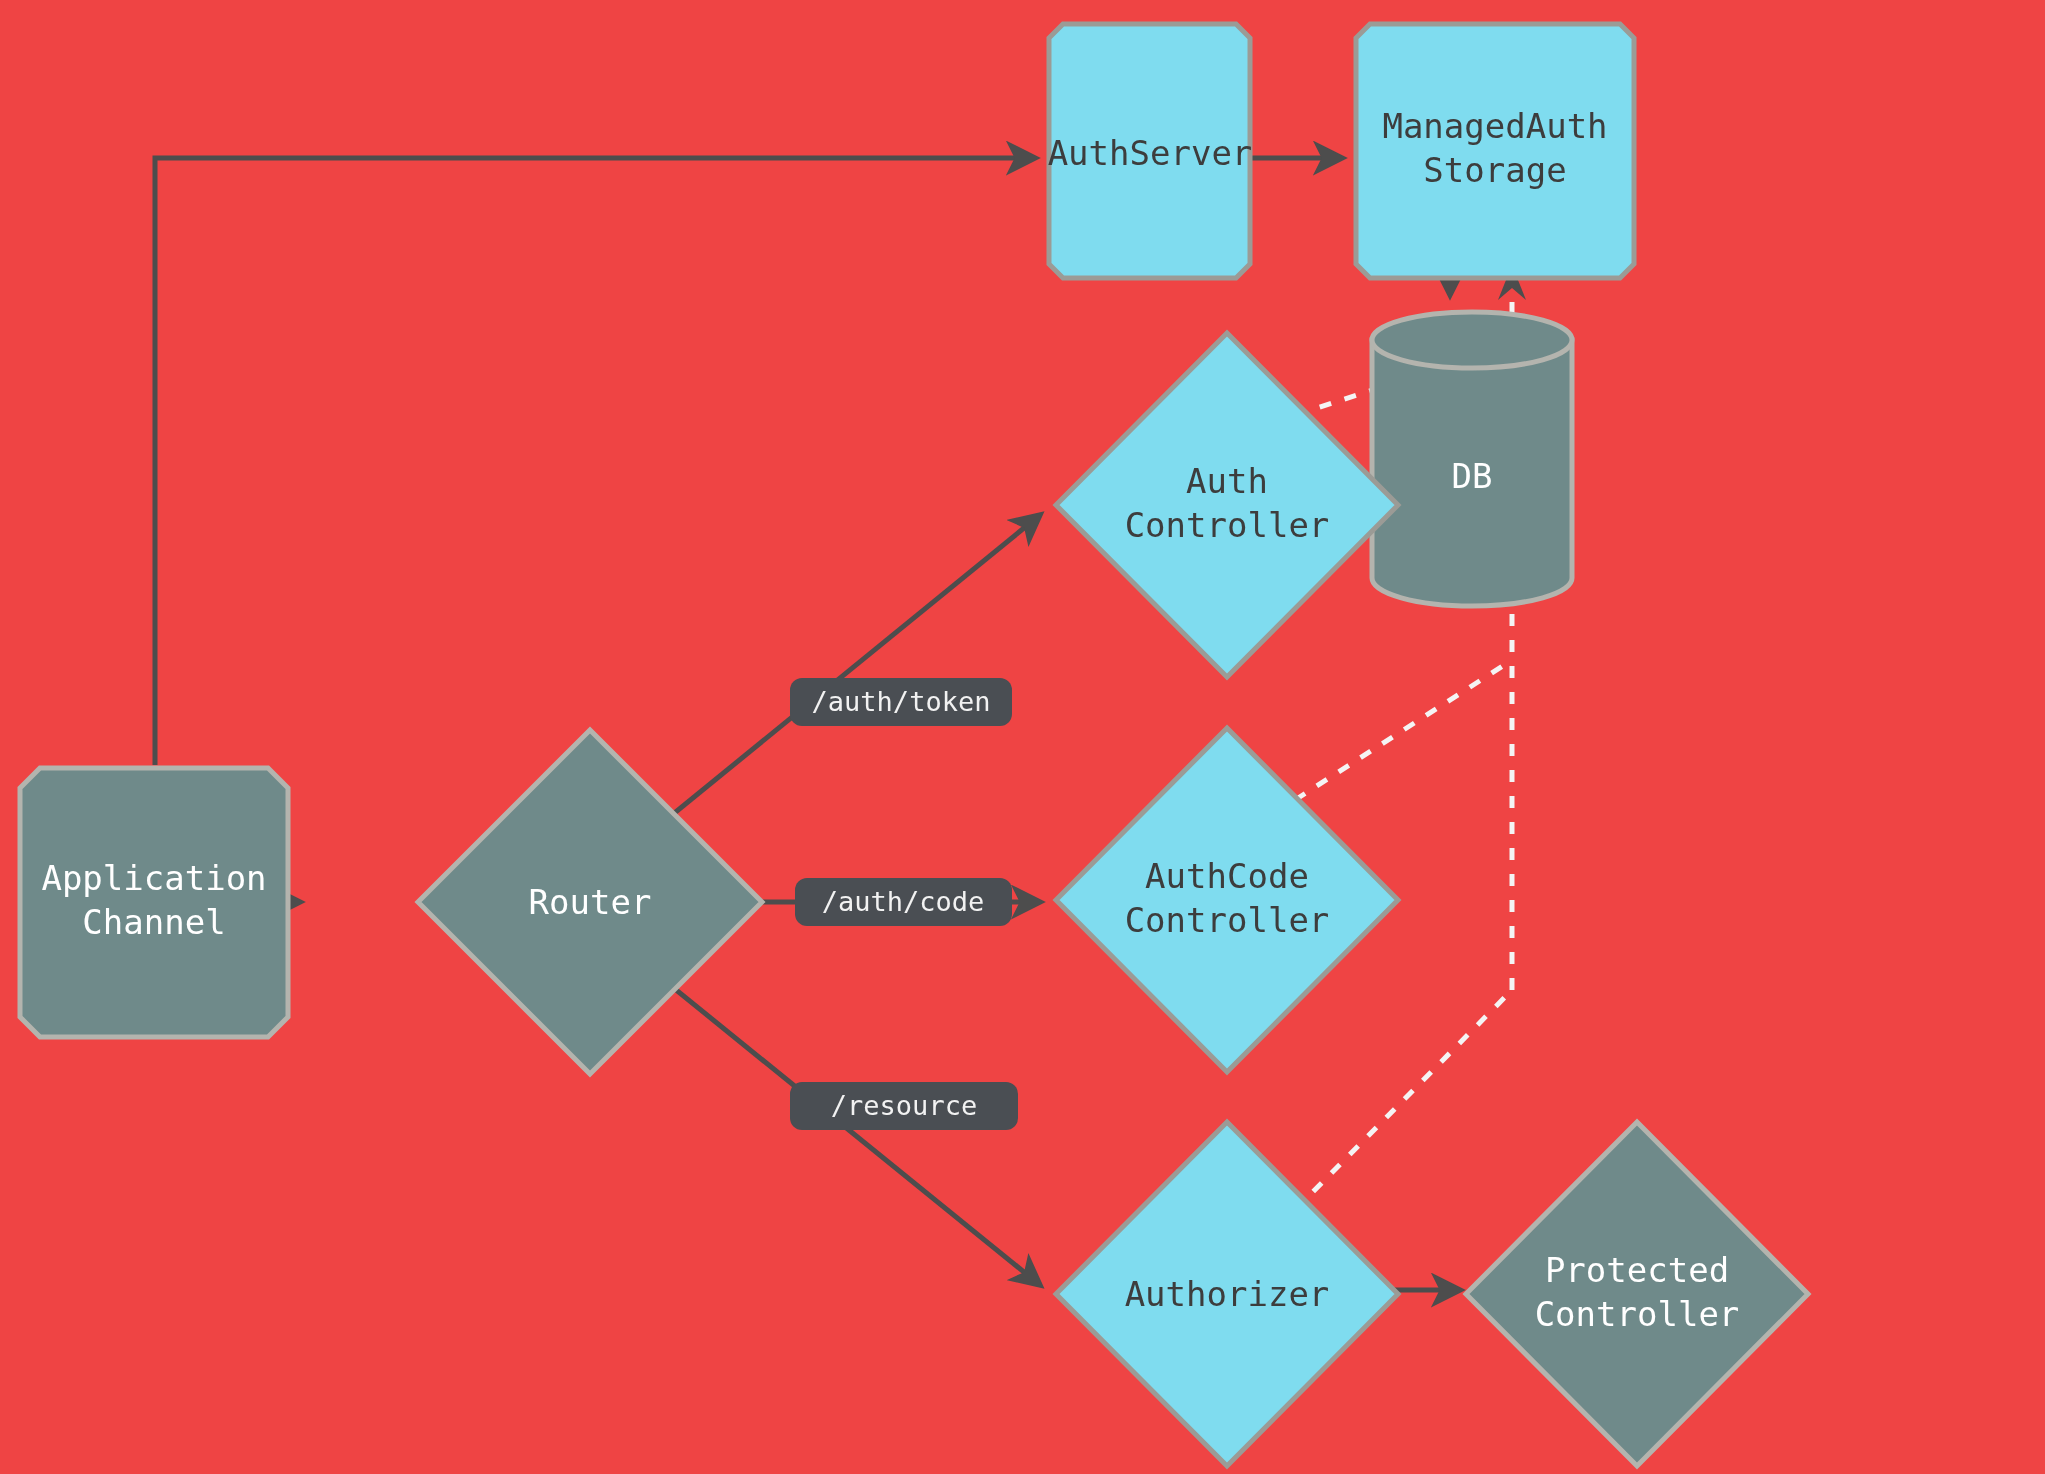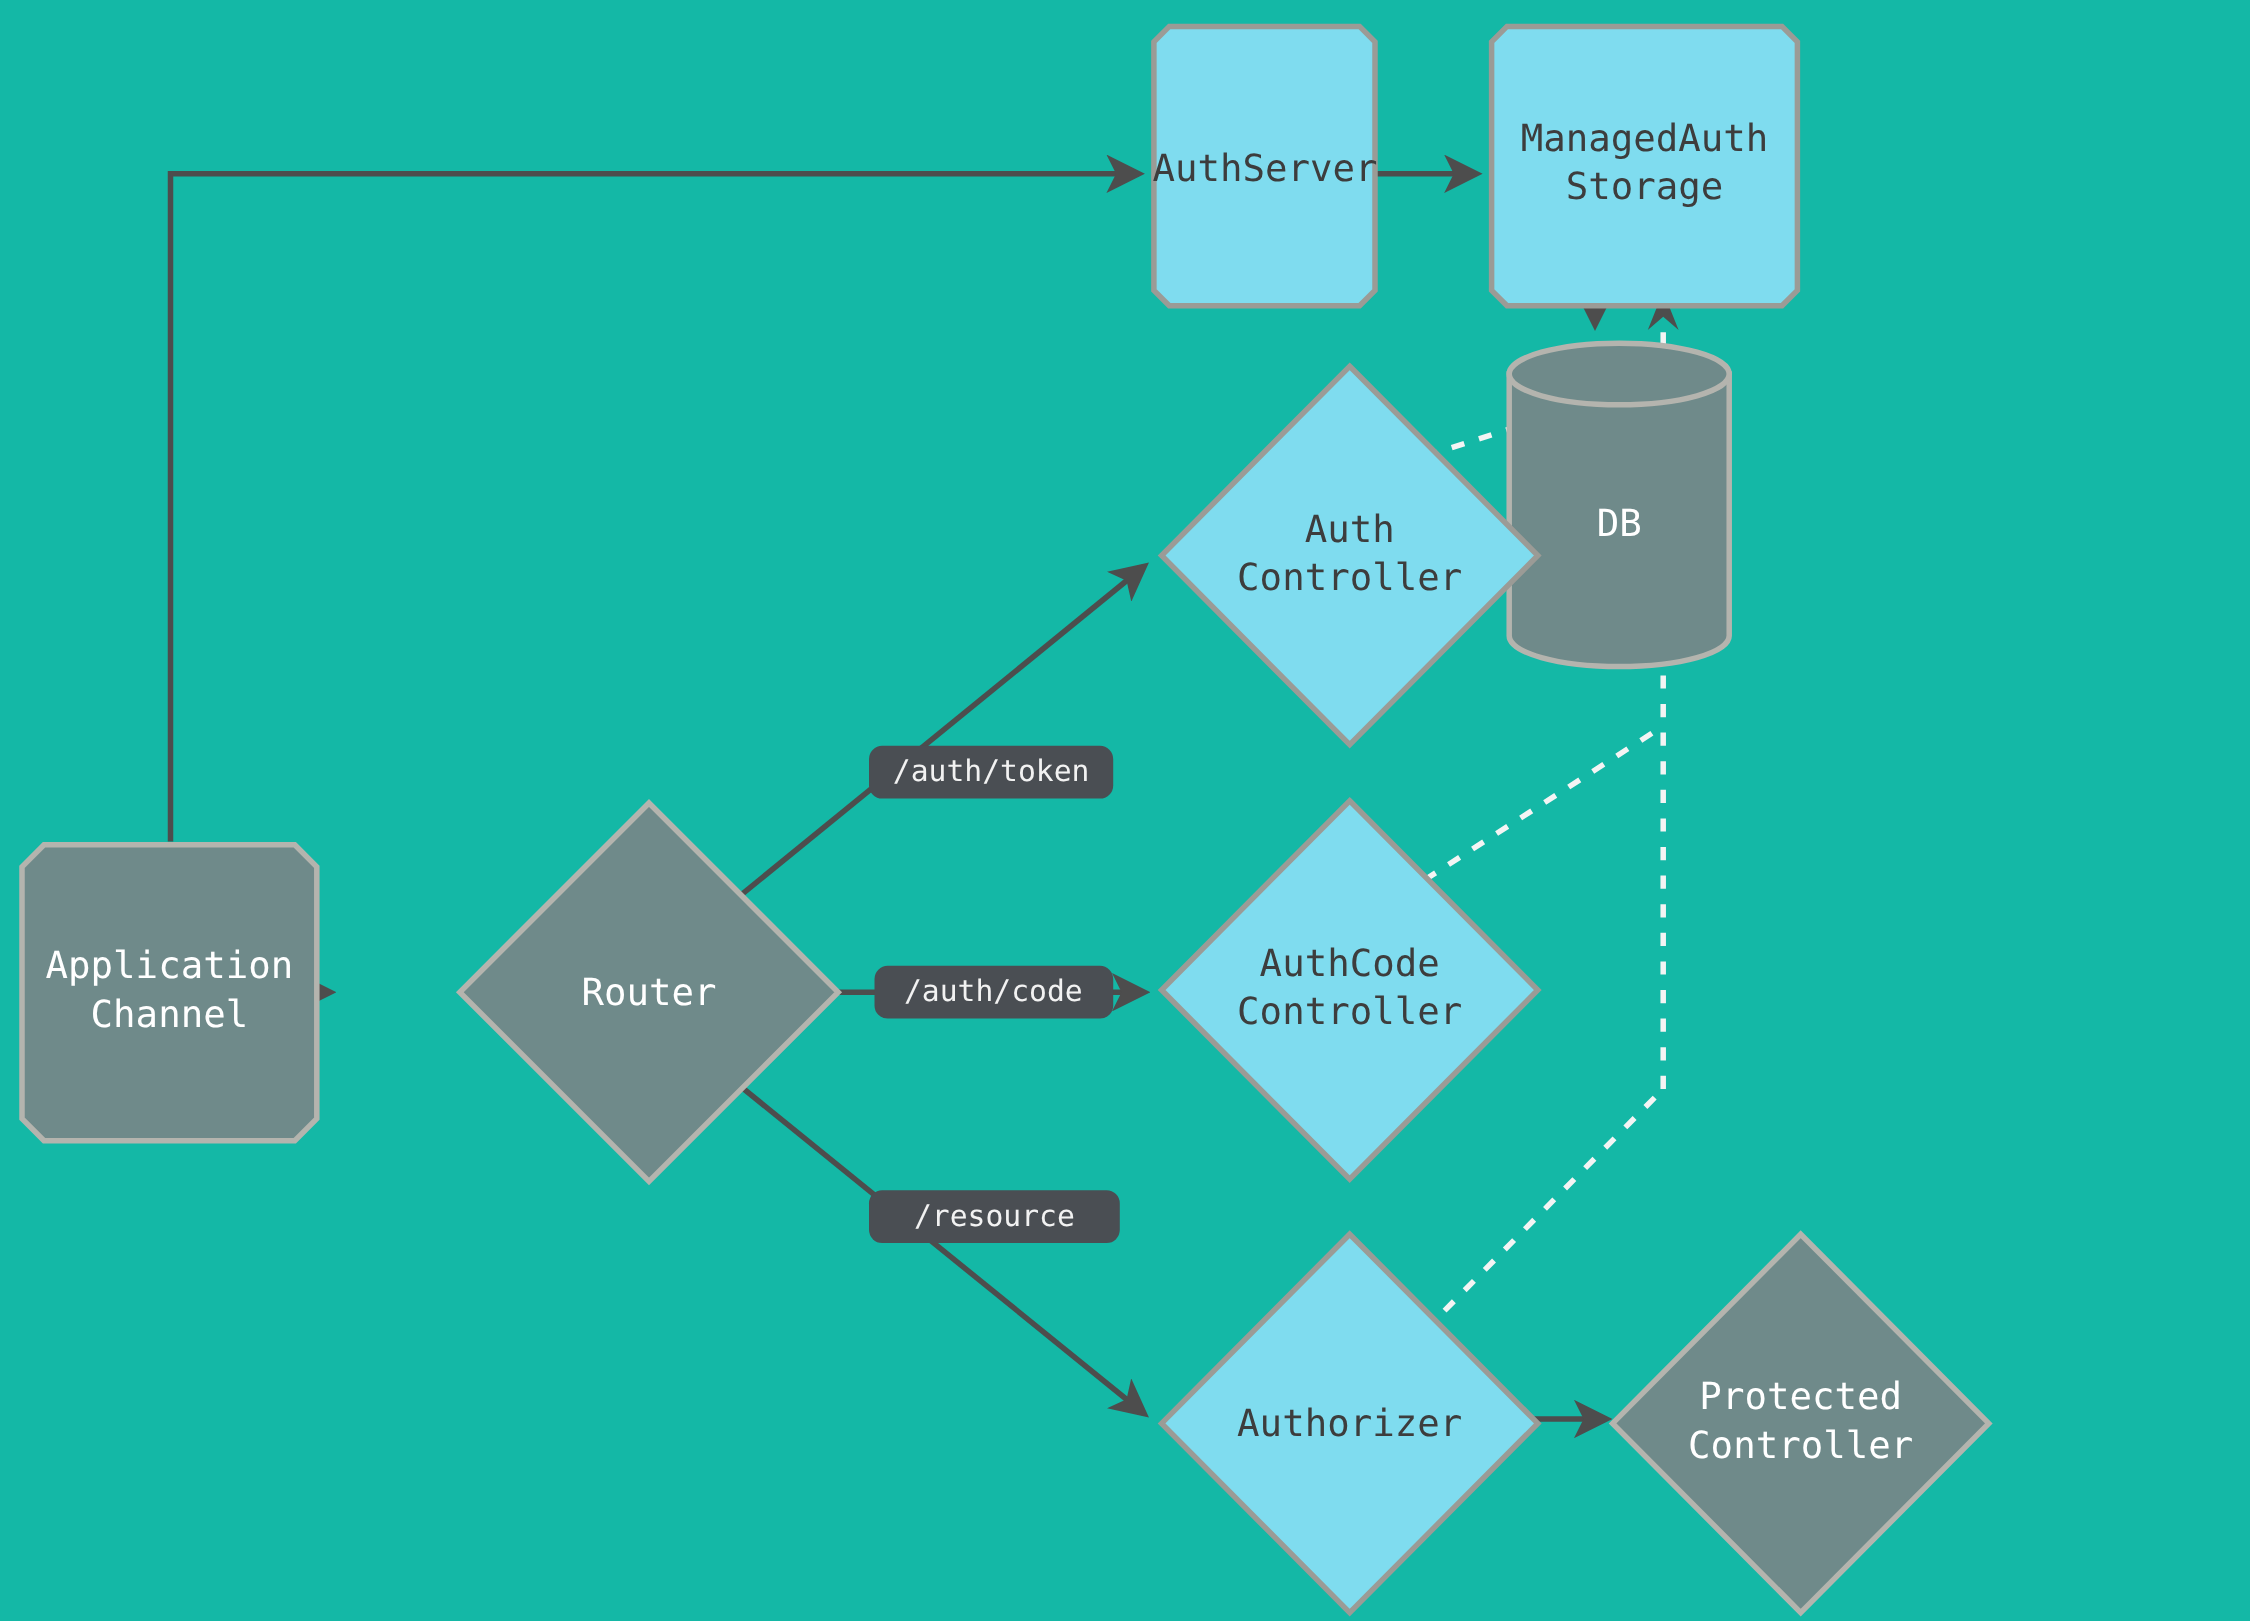--- a/index.html
+++ b/index.html
@@ -10,21 +10,21 @@
   body {
     width: 2045px;
     height: 1474px;
     overflow: hidden;
     font-family: "DejaVu Sans Mono", monospace;
   }
   #stage {
     position: relative;
     width: 2045px;
     height: 1474px;
-    background: #14b8a6;
+    background: #ef4444;
   }
   svg#diagram {
     position: absolute;
     left: 0;
     top: 0;
     width: 2045px;
     height: 1474px;
     display: block;
   }
   .node-label {

